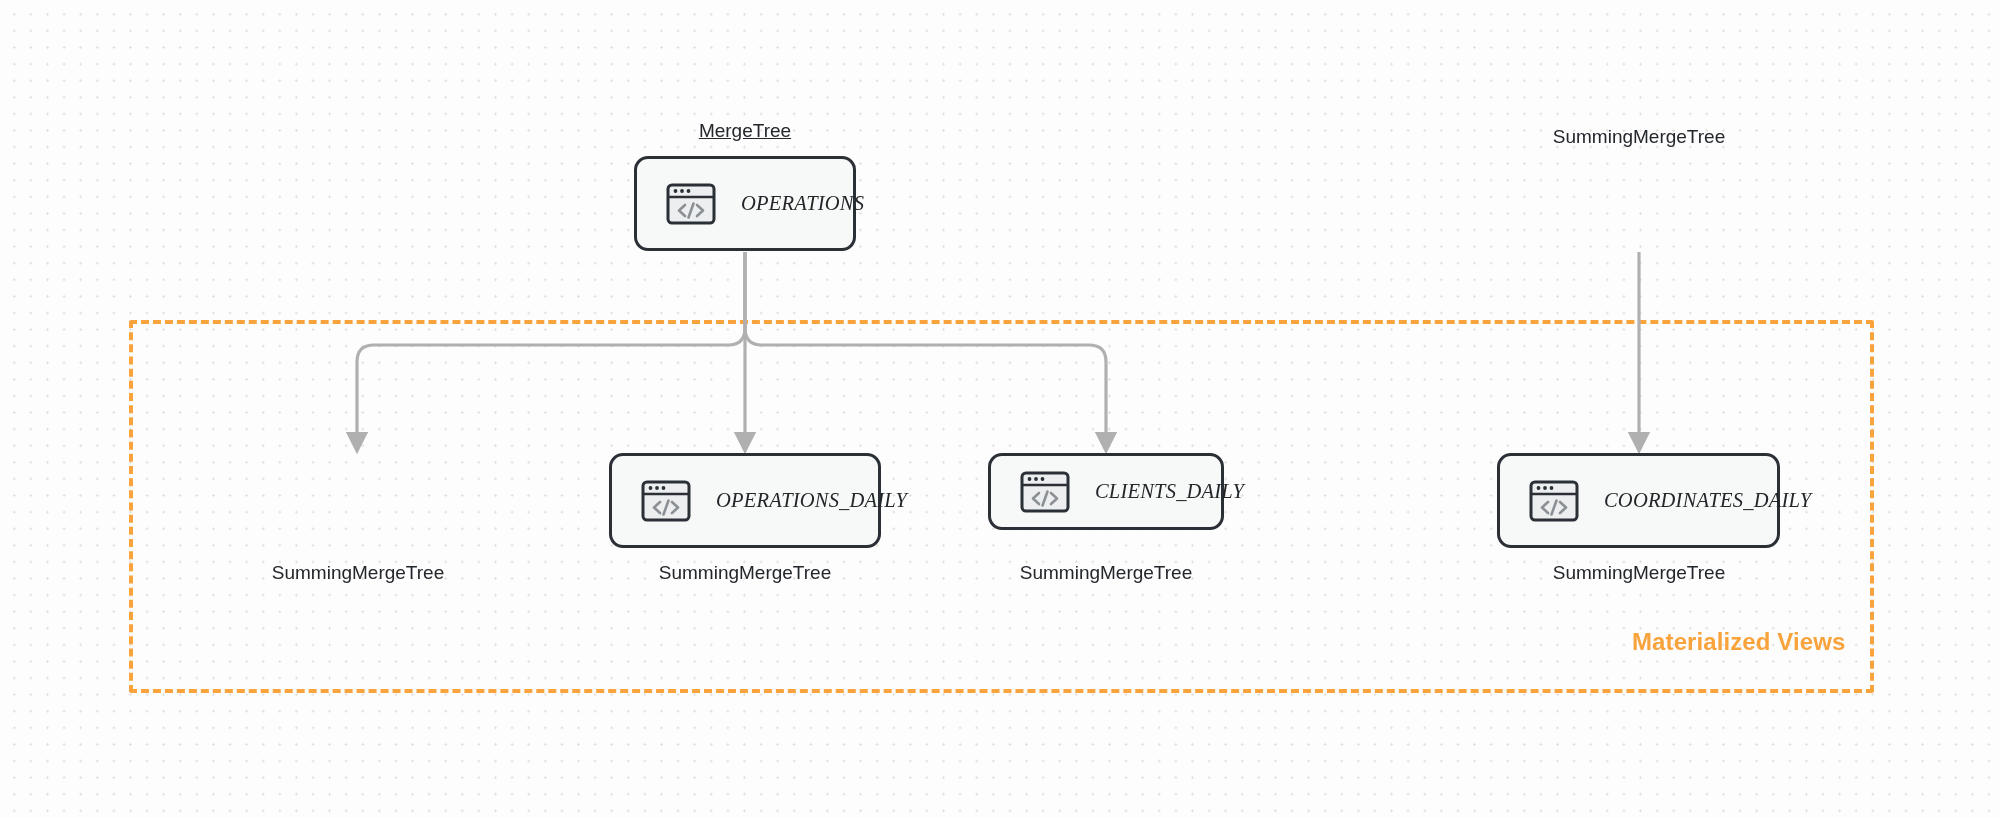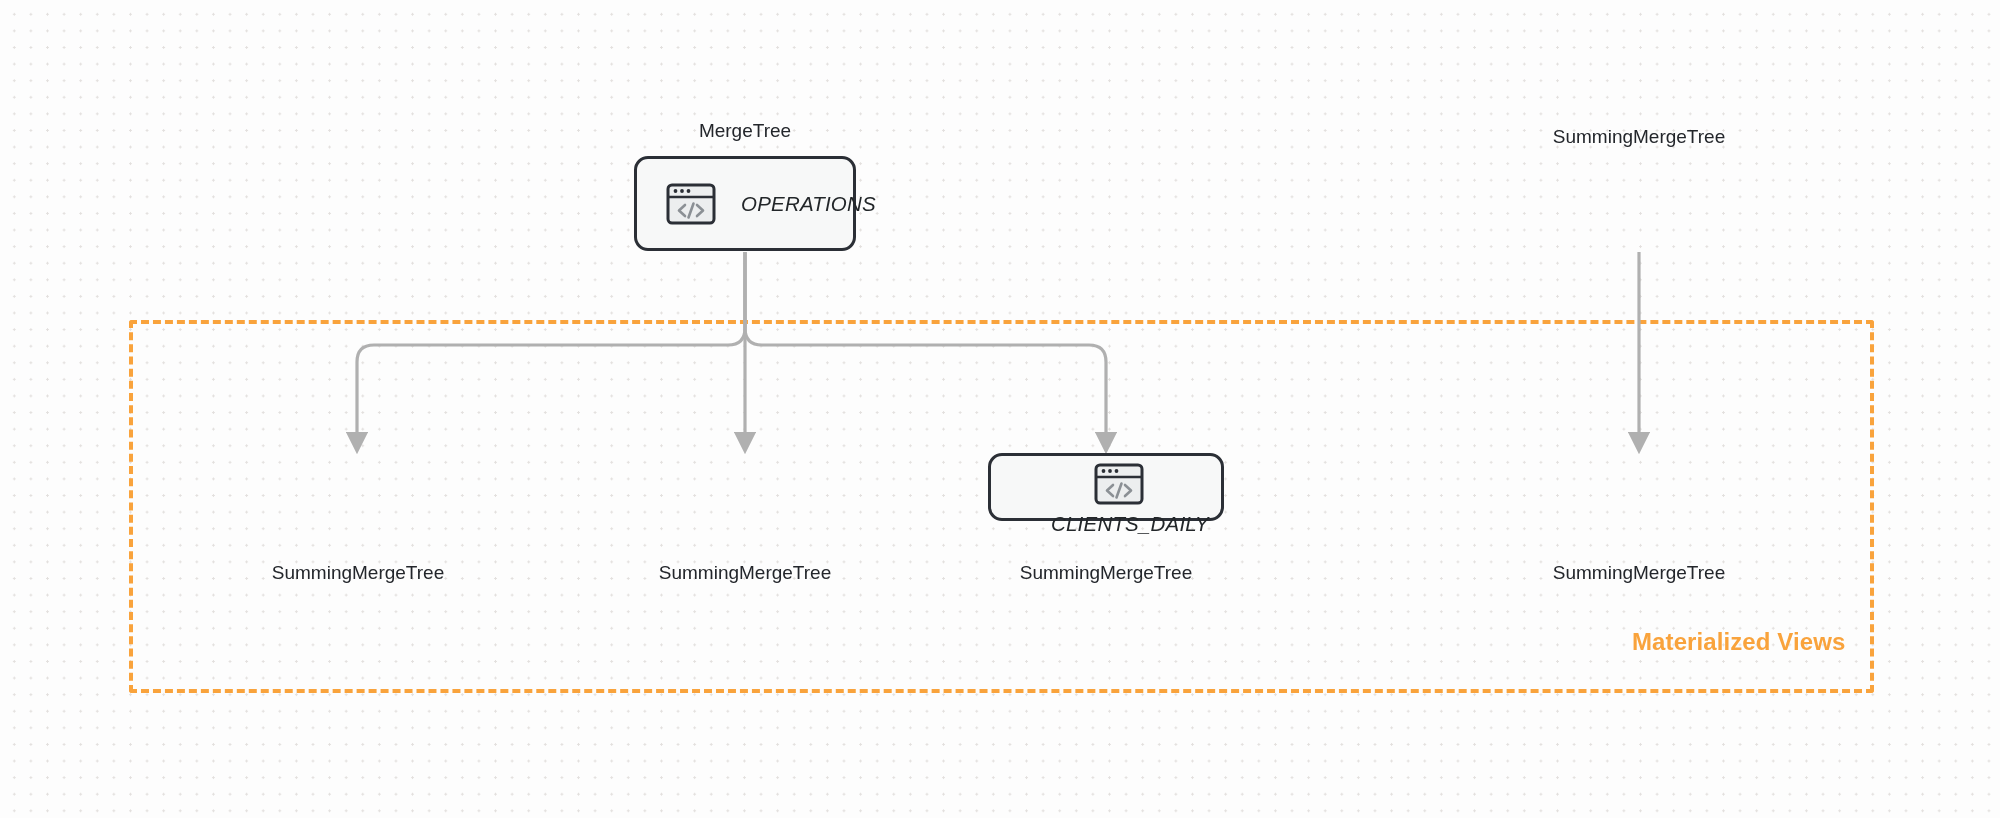--- a/index.html
+++ b/index.html
@@ -64,21 +64,21 @@
     width: 56px;
     height: 56px;
     position: relative;
   }
   .node .node-label {
     margin-left: 22px;
     font-style: italic;
     font-size: 20.5px;
     color: #222629;
     white-space: nowrap;
-    font-family: Liberation Sans, sans-serif;
+    font-family: Liberation Serif, serif;
     letter-spacing: .2px;
   }
 
   
   .caption {
     position: absolute;
     font-size: 19px;
     color: #23262b;
     white-space: nowrap;
     font-family: "Liberation Sans", sans-serif;
@@ -103,55 +103,85 @@
 
     <path d="M 745 252 L 745 443" fill="none" stroke="#b0b0b0" stroke-width="3.2" marker-end="url(#arrow)"></path>
 
     <path d="M 745 252 L 745 328 Q 745 345 728 345 L 374 345 Q 357 345 357 362 L 357 443" fill="none" stroke="#b0b0b0" stroke-width="3.2" marker-end="url(#arrow)"></path>
 
     <path d="M 745 252 L 745 328 Q 745 345 762 345 L 1089 345 Q 1106 345 1106 362 L 1106 443" fill="none" stroke="#b0b0b0" stroke-width="3.2" marker-end="url(#arrow)"></path>
 
     <path d="M 1639 252 L 1639 443" fill="none" stroke="#b0b0b0" stroke-width="3.2" marker-end="url(#arrow)"></path>
   </svg>
 
-  <div class="caption" style="left:745px; top:120px;">MergeTree</div>
+  <div class="caption" style="left:745px; top:120px;text-decoration:underline;">MergeTree</div>
   <div class="node" style="left:634px; top:156px; width:222px; height:95px;">
     <span class="code-icon">
       <svg width="56" height="56" viewBox="0 0 56 56">
         <rect x="5" y="9" width="46" height="38" rx="4" ry="4" fill="#eceeef" stroke="#2b2f36" stroke-width="3"></rect>
         <line x1="5" y1="21" x2="51" y2="21" stroke="#2b2f36" stroke-width="2.6"></line>
         <circle cx="12.5" cy="15" r="1.9" fill="#2b2f36"></circle>
         <circle cx="19" cy="15" r="1.9" fill="#2b2f36"></circle>
         <circle cx="25.5" cy="15" r="1.9" fill="#2b2f36"></circle>
         <path d="M 22 29 L 16 34.5 L 22 40" fill="none" stroke="#8b9095" stroke-width="2.6" stroke-linecap="round" stroke-linejoin="round"></path>
         <path d="M 34 29 L 40 34.5 L 34 40" fill="none" stroke="#8b9095" stroke-width="2.6" stroke-linecap="round" stroke-linejoin="round"></path>
         <line x1="30.5" y1="27.5" x2="25.5" y2="41.5" stroke="#8b9095" stroke-width="2.6" stroke-linecap="round"></line>
       </svg>
     </span>
     <span class="node-label">OPERATIONS</span>
   </div>
 
   <div class="caption" style="left:1639px; top:126px;">SummingMergeTree</div>
 
   <div class="caption" style="left:358px; top:562px;">SummingMergeTree</div>
 
+  <div class="node" style="left:609px; top:453px; width:272px; height:95px;">
+    <span class="code-icon">
+      <svg width="56" height="56" viewBox="0 0 56 56">
+        <rect x="5" y="9" width="46" height="38" rx="4" ry="4" fill="#eceeef" stroke="#2b2f36" stroke-width="3"></rect>
+        <line x1="5" y1="21" x2="51" y2="21" stroke="#2b2f36" stroke-width="2.6"></line>
+        <circle cx="12.5" cy="15" r="1.9" fill="#2b2f36"></circle>
+        <circle cx="19" cy="15" r="1.9" fill="#2b2f36"></circle>
+        <circle cx="25.5" cy="15" r="1.9" fill="#2b2f36"></circle>
+        <path d="M 22 29 L 16 34.5 L 22 40" fill="none" stroke="#8b9095" stroke-width="2.6" stroke-linecap="round" stroke-linejoin="round"></path>
+        <path d="M 34 29 L 40 34.5 L 34 40" fill="none" stroke="#8b9095" stroke-width="2.6" stroke-linecap="round" stroke-linejoin="round"></path>
+        <line x1="30.5" y1="27.5" x2="25.5" y2="41.5" stroke="#8b9095" stroke-width="2.6" stroke-linecap="round"></line>
+      </svg>
+    </span>
+    <span class="node-label">OPERATIONS_DAILY</span>
+  </div>
   <div class="caption" style="left:745px; top:562px;">SummingMergeTree</div>
 
-  <div class="node" style="left:988px; top:453px; width:236px; height:68px;flex-direction:column;">
+  <div class="node" style="left:988px; top:453px; width:236px; height:77px;">
     <span class="code-icon">
       <svg width="56" height="56" viewBox="0 0 56 56">
         <rect x="5" y="9" width="46" height="38" rx="4" ry="4" fill="#eceeef" stroke="#2b2f36" stroke-width="3"></rect>
         <line x1="5" y1="21" x2="51" y2="21" stroke="#2b2f36" stroke-width="2.6"></line>
         <circle cx="12.5" cy="15" r="1.9" fill="#2b2f36"></circle>
         <circle cx="19" cy="15" r="1.9" fill="#2b2f36"></circle>
         <circle cx="25.5" cy="15" r="1.9" fill="#2b2f36"></circle>
         <path d="M 22 29 L 16 34.5 L 22 40" fill="none" stroke="#8b9095" stroke-width="2.6" stroke-linecap="round" stroke-linejoin="round"></path>
         <path d="M 34 29 L 40 34.5 L 34 40" fill="none" stroke="#8b9095" stroke-width="2.6" stroke-linecap="round" stroke-linejoin="round"></path>
         <line x1="30.5" y1="27.5" x2="25.5" y2="41.5" stroke="#8b9095" stroke-width="2.6" stroke-linecap="round"></line>
       </svg>
     </span>
     <span class="node-label">CLIENTS_DAILY</span>
   </div>
   <div class="caption" style="left:1106px; top:562px;">SummingMergeTree</div>
 
+  <div class="node" style="left:1497px; top:453px; width:283px; height:95px;">
+    <span class="code-icon">
+      <svg width="56" height="56" viewBox="0 0 56 56">
+        <rect x="5" y="9" width="46" height="38" rx="4" ry="4" fill="#eceeef" stroke="#2b2f36" stroke-width="3"></rect>
+        <line x1="5" y1="21" x2="51" y2="21" stroke="#2b2f36" stroke-width="2.6"></line>
+        <circle cx="12.5" cy="15" r="1.9" fill="#2b2f36"></circle>
+        <circle cx="19" cy="15" r="1.9" fill="#2b2f36"></circle>
+        <circle cx="25.5" cy="15" r="1.9" fill="#2b2f36"></circle>
+        <path d="M 22 29 L 16 34.5 L 22 40" fill="none" stroke="#8b9095" stroke-width="2.6" stroke-linecap="round" stroke-linejoin="round"></path>
+        <path d="M 34 29 L 40 34.5 L 34 40" fill="none" stroke="#8b9095" stroke-width="2.6" stroke-linecap="round" stroke-linejoin="round"></path>
+        <line x1="30.5" y1="27.5" x2="25.5" y2="41.5" stroke="#8b9095" stroke-width="2.6" stroke-linecap="round"></line>
+      </svg>
+    </span>
+    <span class="node-label">COORDINATES_DAILY</span>
+  </div>
   <div class="caption" style="left:1639px; top:562px;">SummingMergeTree</div>
 
 </div>
 
 </body></html>

